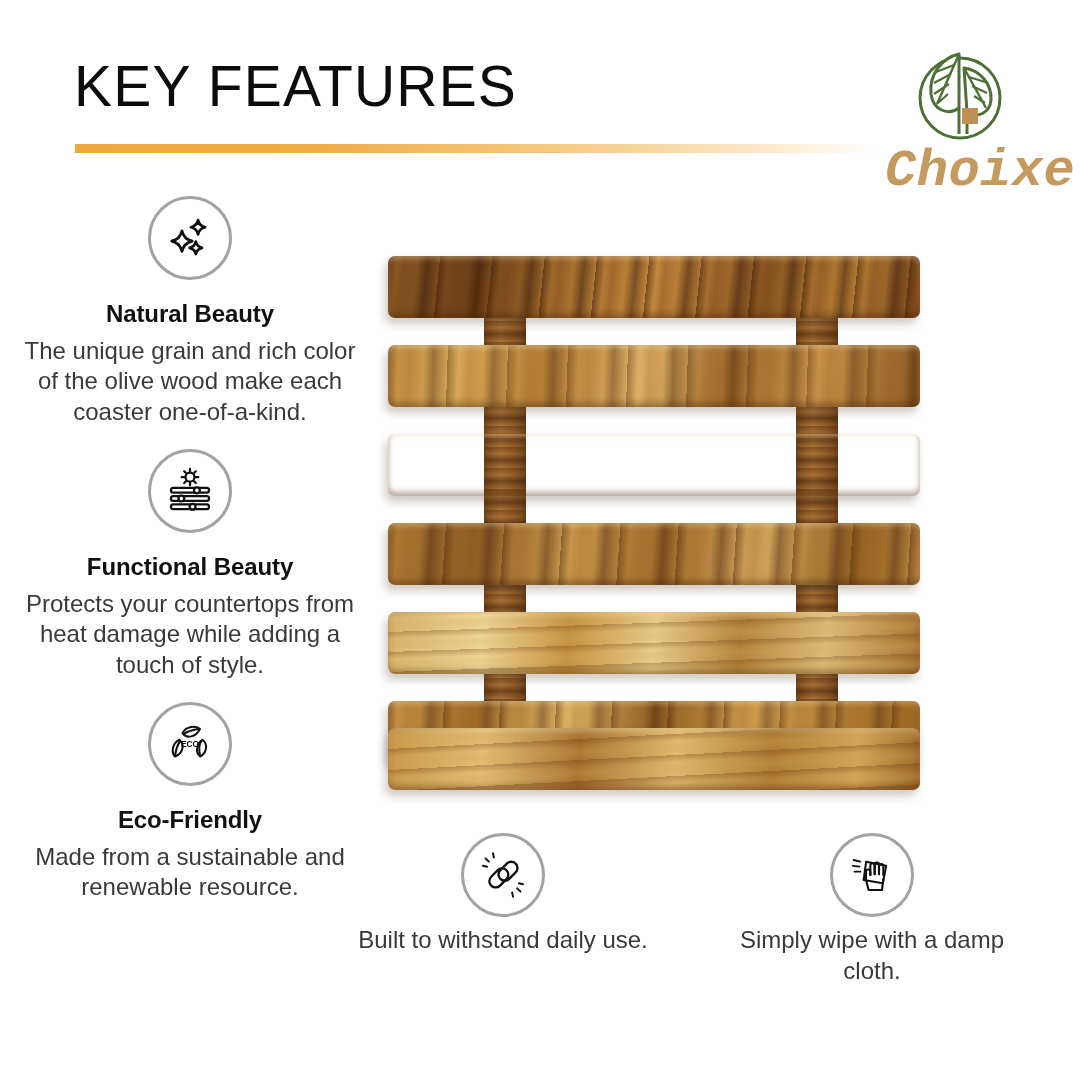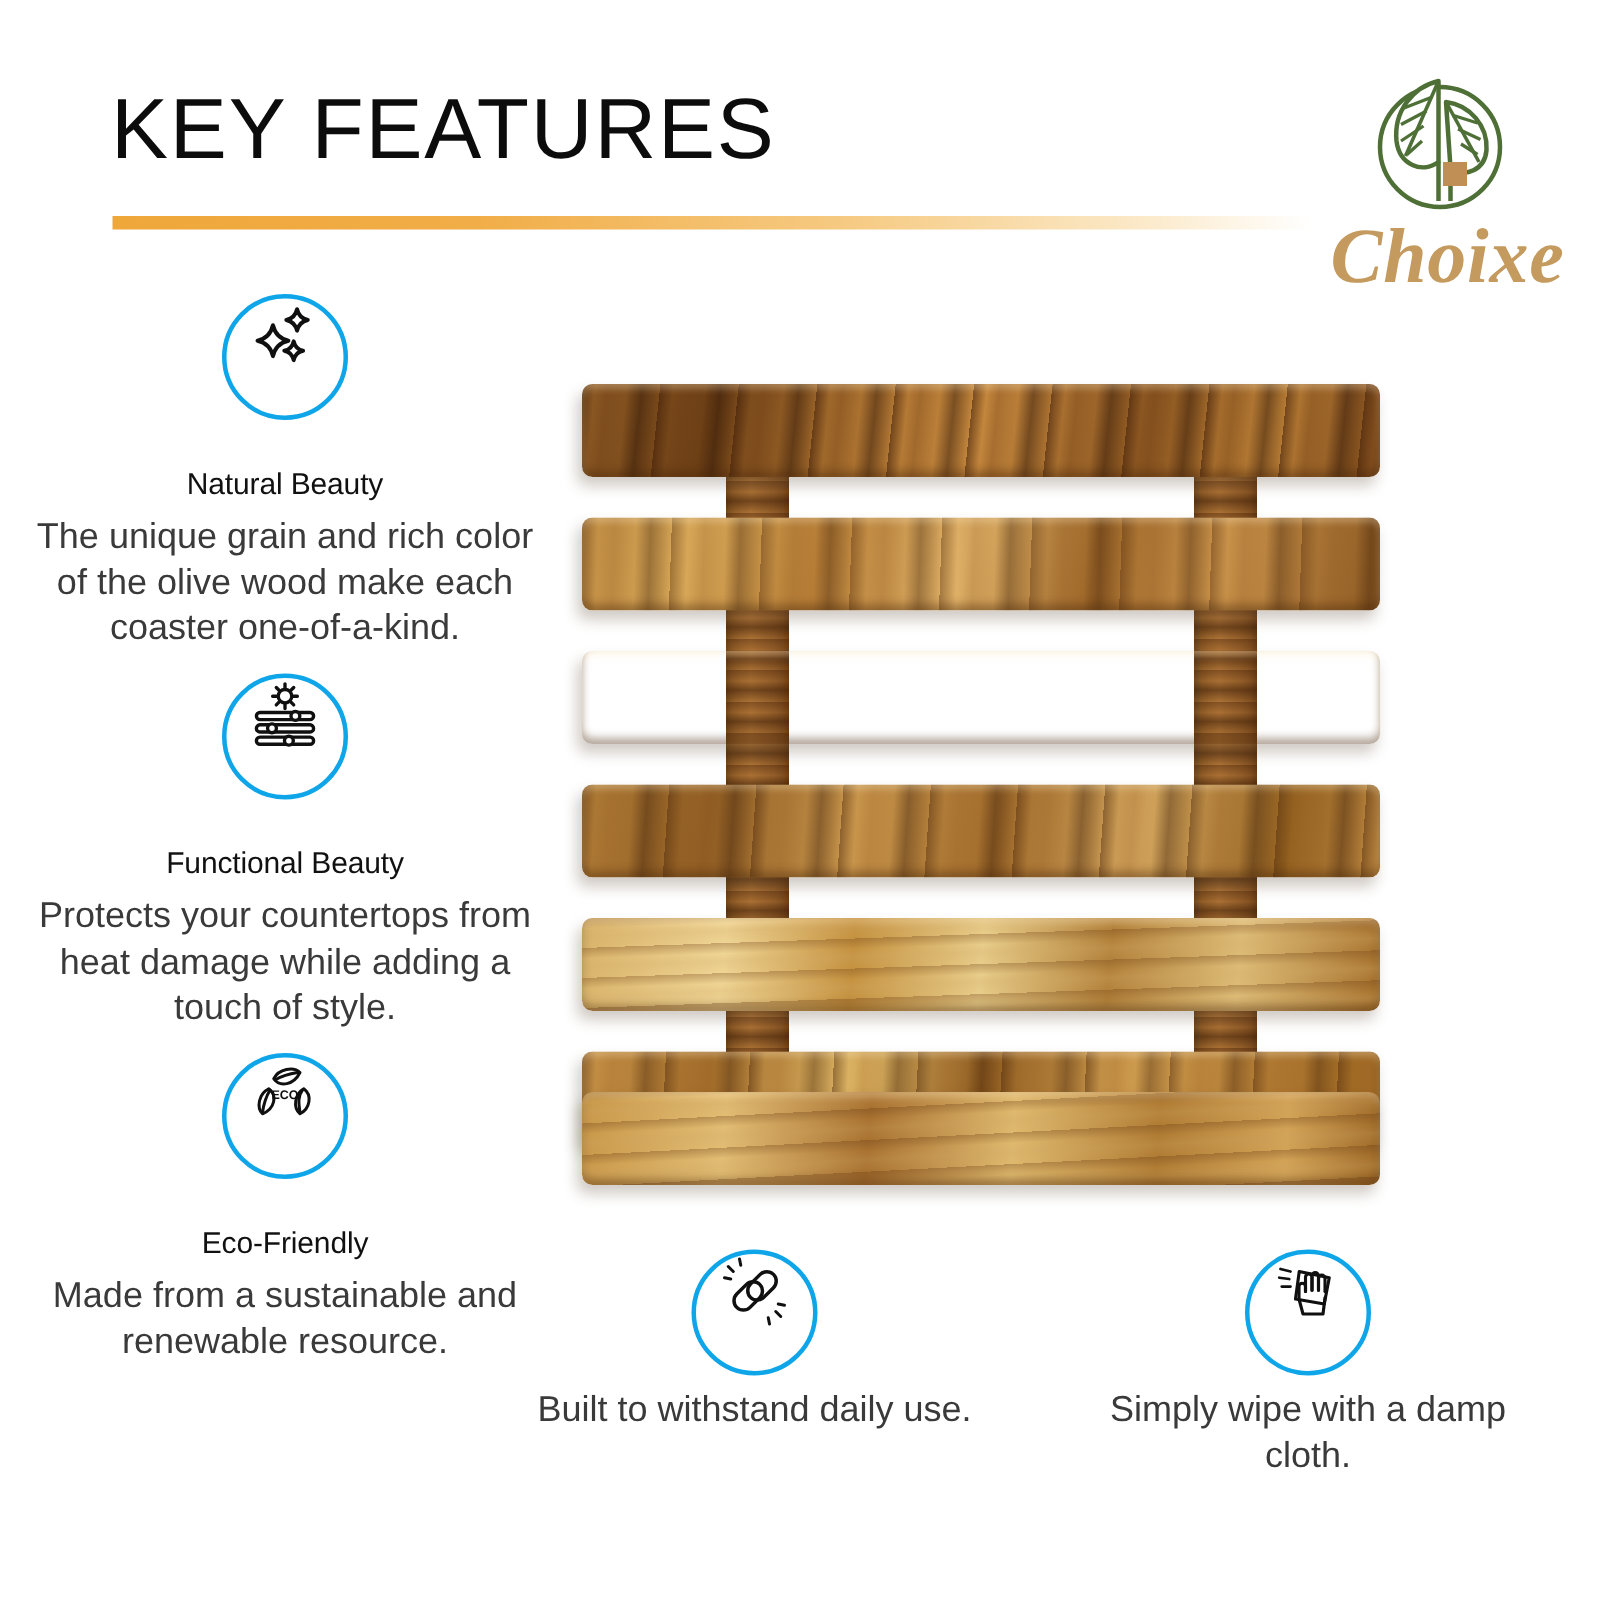--- a/index.html
+++ b/index.html
@@ -57,51 +57,52 @@
     top: 0px;
     width: 96px;
     height: 100px;
   }
   .logo-word {
     position: absolute;
     left: 0;
     top: 100px;
     width: 160px;
     text-align: center;
-    font-family: Liberation Serif, serif;
+    font-family: Liberation Mono, monospace;
     font-style: italic;
     font-weight: 700;
     font-size: 52px;
     color: #c49a5e;
     line-height: 1;
     letter-spacing: 0.5px;
   }
 
   
   .feature {
     position: absolute;
     text-align: center;
   }
   .icon-circle {
     width: 84px;
     height: 84px;
-    border: 3px solid #0ea5e9;
+    border: 3px solid #a3a3a3;
     border-radius: 50%;
     margin: 0 auto;
     box-sizing: border-box;
     display: flex;
+    align-items: center;
     justify-content: center;
   }
   .icon-circle svg {
     display: block;
   }
   .feature-title {
-    margin-top: 32px;
-    font-size: 20px;
-    font-weight: 400;
+    margin-top: 20px;
+    font-size: 24px;
+    font-weight: 700;
     color: #111111;
     line-height: 1.15;
     letter-spacing: -0.1px;
   }
   .feature-desc {
     margin-top: 8px;
     font-size: 24px;
     font-weight: 400;
     color: #3a3a3a;
     line-height: 1.28;

